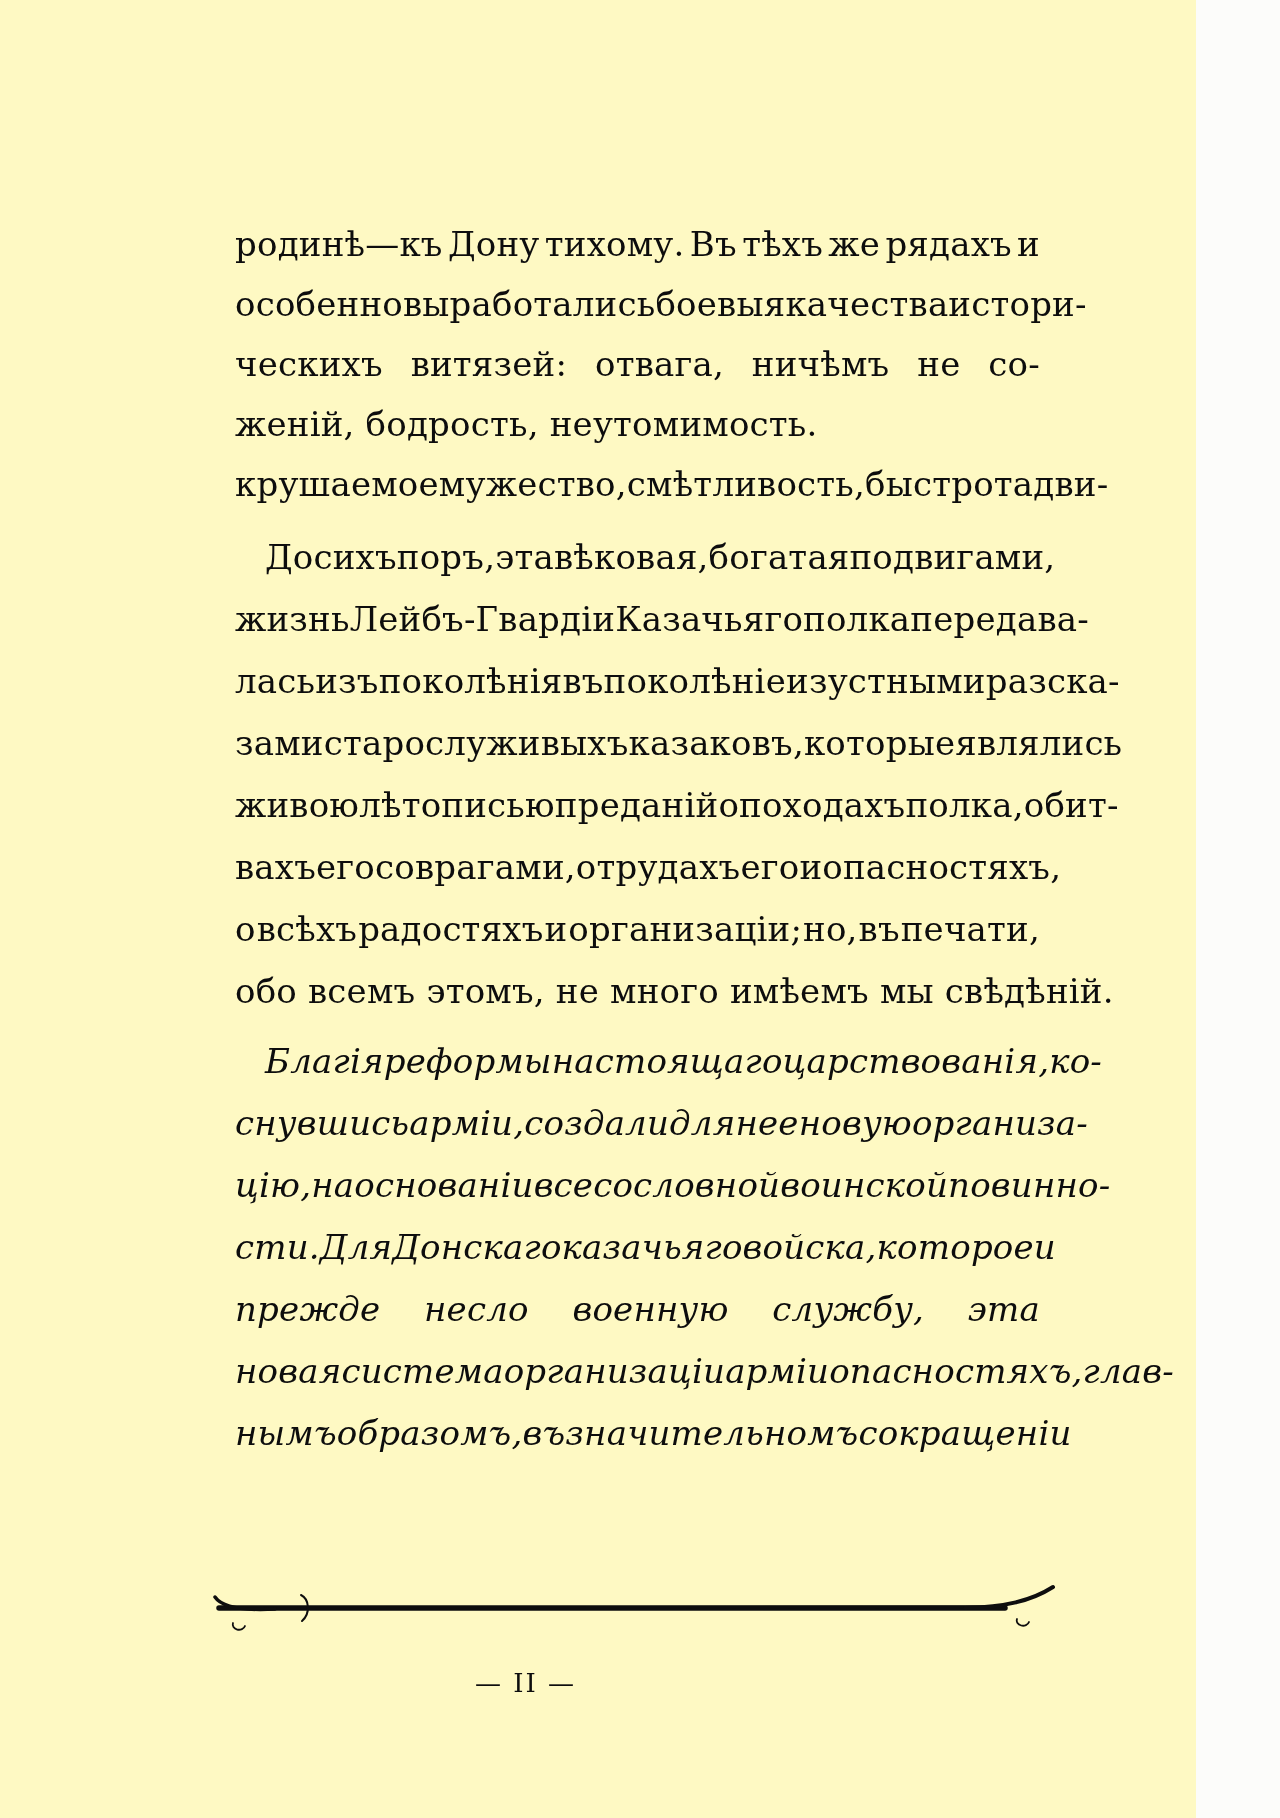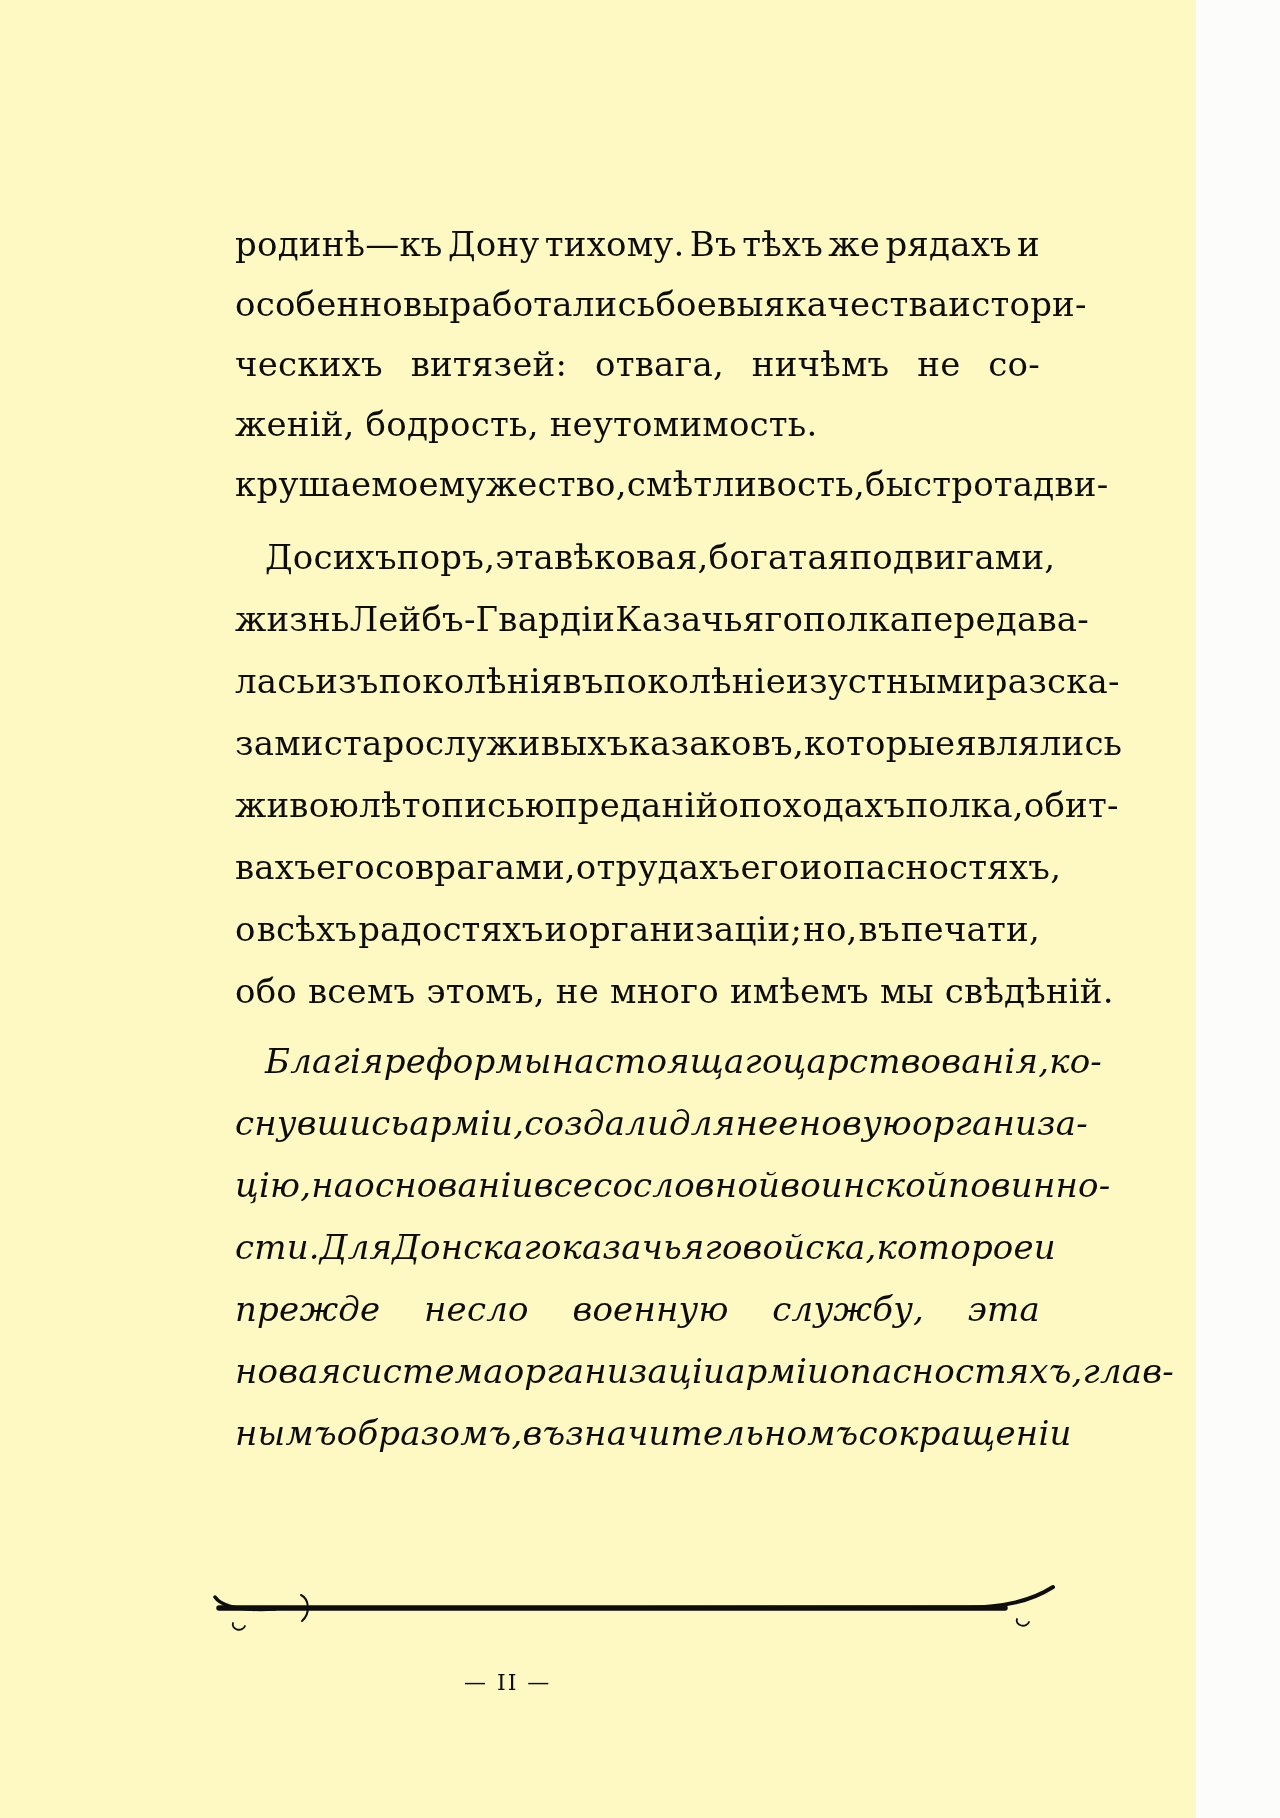--- a/index.html
+++ b/index.html
@@ -38,24 +38,24 @@
   .p2 .line { line-height: 62px; height: 62px; }
   
   .line.just {
     display: flex;
     justify-content: space-between;
   }
   .line.indent { padding-left: 30px; }
   .pagenum {
     position: absolute;
     top: 1668px;
-    left: 464px;
+    left: 436px;
     width: 140px;
-    text-align: left;
-    font-size: 22px;
+    text-align: right;
+    font-size: 26px;
     line-height: 30px;
     color: #0d0d0d;
     letter-spacing: 2px;
   }
   .tailpiece {
     position: absolute;
     left: 205px;
     top: 1575px;
     width: 860px;
     height: 70px;

